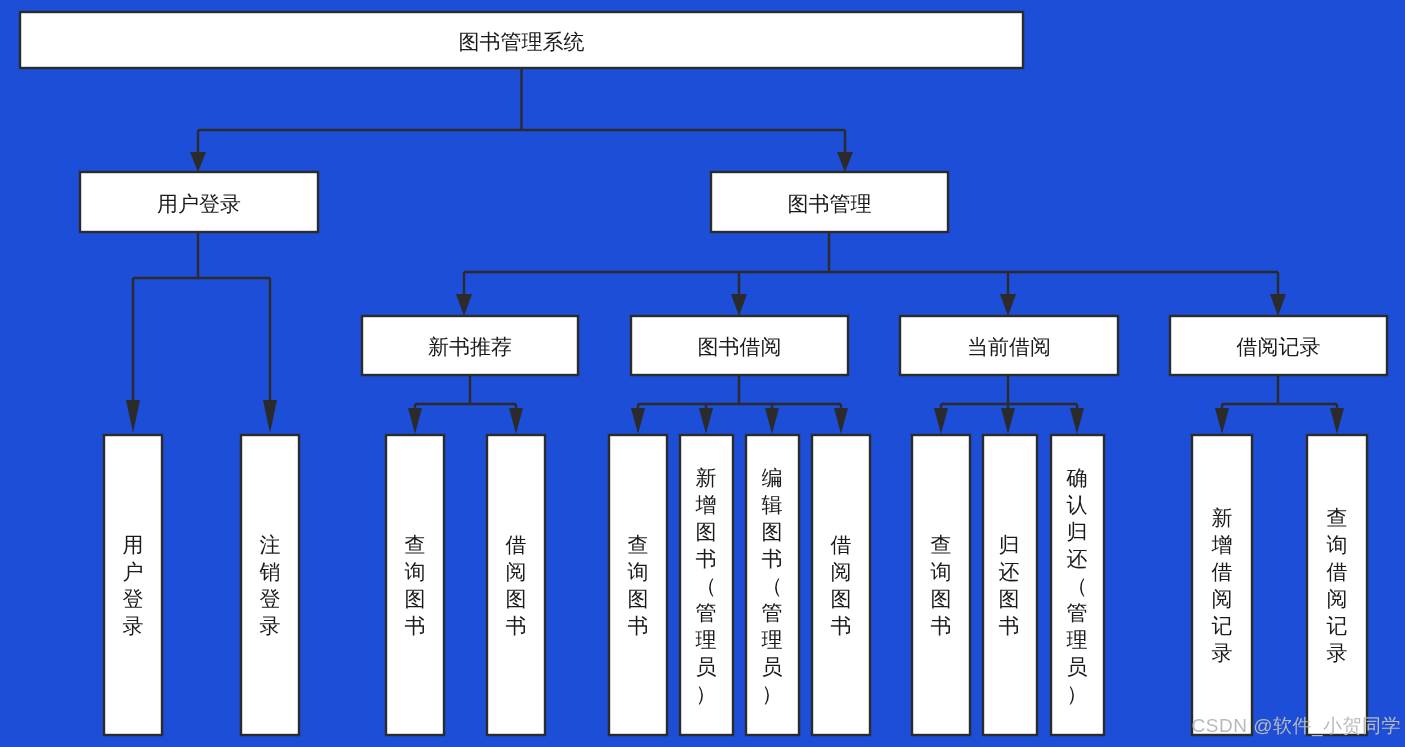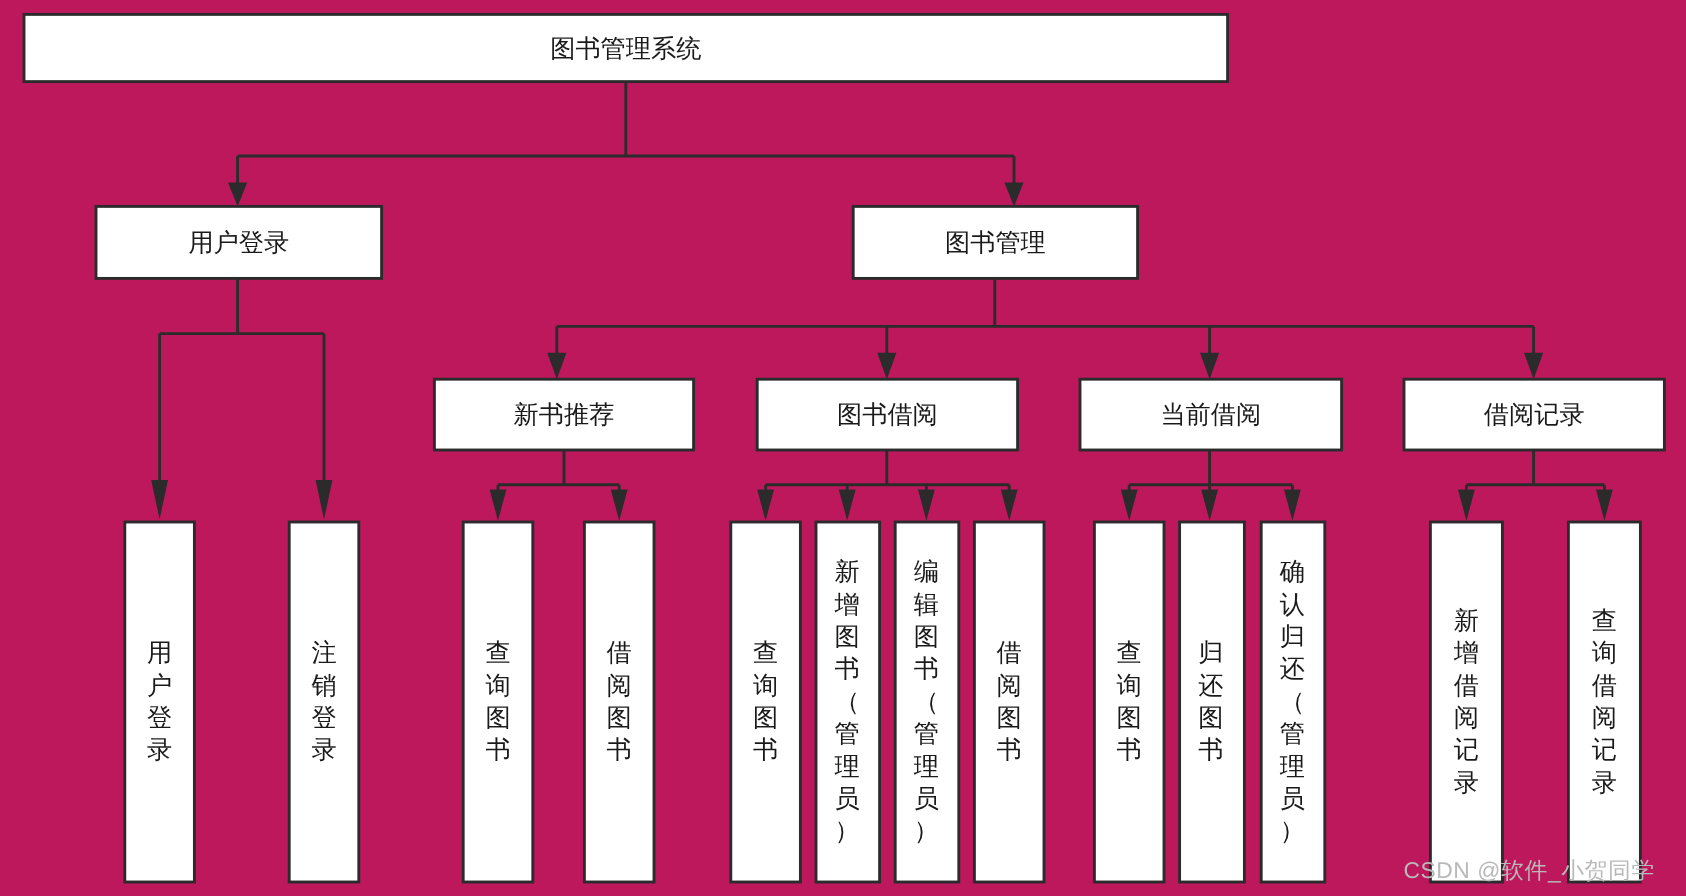--- a/index.html
+++ b/index.html
@@ -10,21 +10,21 @@
   body {
     width: 1405px;
     height: 747px;
     font-family: "Liberation Sans", sans-serif;
     overflow: hidden;
   }
   #diagram-root {
     position: relative;
     width: 1405px;
     height: 747px;
-    background: #be185d;
+    background: #1d4ed8;
   }
   svg#flow {
     position: absolute;
     left: 0;
     top: 0;
     width: 1405px;
     height: 747px;
     display: block;
   }
   .node-rect {
@@ -52,21 +52,21 @@
     font-family: "Liberation Sans", sans-serif;
     font-size: 21px;
     fill: #1a1a1a;
     text-anchor: middle;
   }
   .node-label-v tspan {
     text-anchor: middle;
   }
   .watermark {
     position: absolute;
-    right: 26px;
+    right: 4px;
     bottom: 8px;
     font-family: "Liberation Sans", sans-serif;
     font-size: 19px;
     color: #b9b9b9;
     letter-spacing: 0.5px;
     white-space: nowrap;
     user-select: none;
   }
 </style>
 </head>

